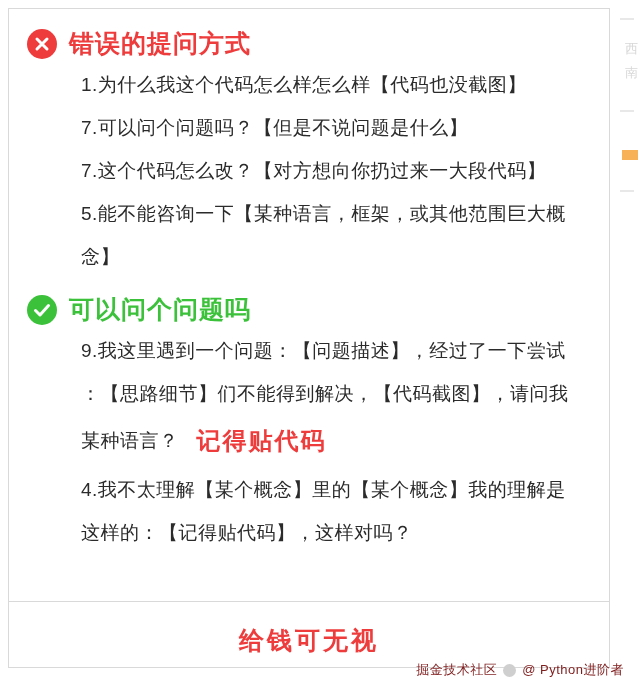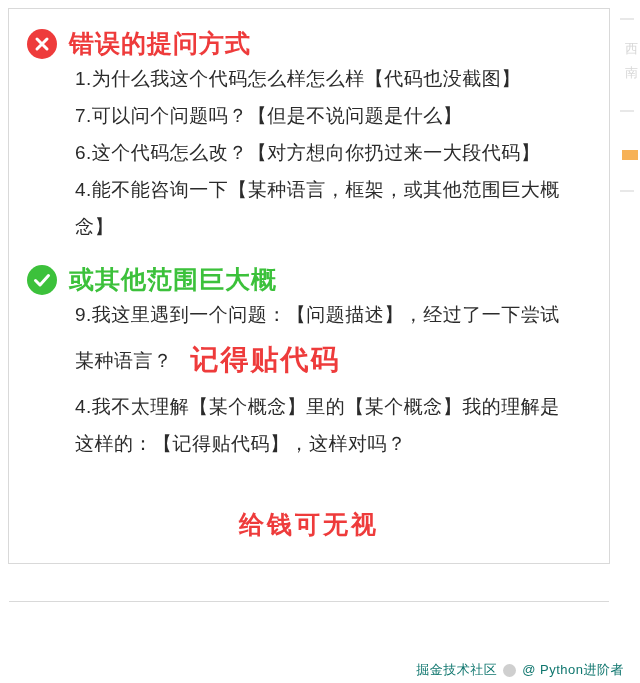--- a/index.html
+++ b/index.html
@@ -52,21 +52,21 @@
     height: 10px;
     background: #f6a43a;
     opacity: .85;
   }
 
   .card {
     position: absolute;
     left: 8px;
     top: 8px;
     width: 602px;
-    height: 556px;
+    height: 660px;
     border: 1px solid #d9d9d9;
     box-sizing: border-box;
     background: #ffffff;
   }
 
   .section {
     padding: 0 18px;
   }
 
   .head {
@@ -92,61 +92,61 @@
     letter-spacing: 1px;
   }
   .head-title.bad { color: #ee3b3b; }
   .head-title.good { color: #3cc13b; }
 
   .line {
     font-size: 19px;
     color: #2b2b2b;
     line-height: 1.95;
     letter-spacing: .5px;
-    margin: 0;
+    margin: 6px;
     padding-left: 48px;
     padding-right: 10px;
   }
   .line.cont { padding-left: 48px; }
 
   .stamp {
     color: #ee3b3b;
-    font-size: 28px;
+    font-size: 24px;
     font-weight: bold;
     letter-spacing: 2px;
     display: inline-block;
     margin-left: 18px;
     vertical-align: -2px;
   }
 
   .divider {
     position: absolute;
     left: 0;
     right: 0;
     border-top: 1px solid #d9d9d9;
   }
 
   .footer-note {
     position: absolute;
     left: 0;
     right: 0;
-    bottom: 22px;
+    bottom: 10px;
     text-align: center;
     color: #ee3b3b;
     font-size: 25px;
     font-weight: bold;
     letter-spacing: 3px;
   }
 
   .watermark {
     position: absolute;
     right: 16px;
     bottom: 4px;
     font-size: 13px;
-    color: #0f766e;
+    color: #7f1d1d;
     letter-spacing: .5px;
     display: flex;
     align-items: center;
     gap: 6px;
   }
   .wm-avatar {
     width: 13px;
     height: 13px;
     border-radius: 50%;
     background: #cfcfcf;
@@ -174,36 +174,37 @@
         <span class="badge bad">
           <svg width="30" height="30" viewBox="0 0 30 30" aria-hidden="true">
             <path d="M10 10 L20 20 M20 10 L10 20" stroke="#ffffff" stroke-width="3" stroke-linecap="round"></path>
           </svg>
         </span>
         <span class="head-title bad">错误的提问方式</span>
       </div>
 
       <p class="line">1.为什么我这个代码怎么样怎么样【代码也没截图】</p>
       <p class="line">7.可以问个问题吗？【但是不说问题是什么】</p>
-      <p class="line">6.这个代码怎么改？【对方想向你扔过来一大段代码】</p>
-      <p class="line">4.能不能咨询一下【某种语言，框架，或其他范围巨大概</p>
+      <p class="line">7.这个代码怎么改？【对方想向你扔过来一大段代码】</p>
+      <p class="line">5.能不能咨询一下【某种语言，框架，或其他范围巨大概</p>
       <p class="line cont">念】</p>
     </div>
 
     <div class="section">
       <div class="head">
         <span class="badge good">
           <svg width="30" height="30" viewBox="0 0 30 30" aria-hidden="true">
             <path d="M8.5 15.5 L13 20 L21.5 10.5" stroke="#ffffff" stroke-width="3" fill="none" stroke-linecap="round" stroke-linejoin="round"></path>
           </svg>
         </span>
-        <span class="head-title good">或其他范围巨大概</span>
+        <span class="head-title good">可以问个问题吗</span>
       </div>
 
       <p class="line">9.我这里遇到一个问题：【问题描述】，经过了一下尝试</p>
+      <p class="line">：【思路细节】们不能得到解决，【代码截图】，请问我</p>
       <p class="line">
         <span>某种语言？</span><span class="stamp">记得贴代码</span>
       </p>
       <p class="line">4.我不太理解【某个概念】里的【某个概念】我的理解是</p>
       <p class="line">这样的：【记得贴代码】，这样对吗？</p>
     </div>
 
     <div class="divider" style="top: 592px;"></div>
 
     <div class="footer-note">给钱可无视</div>

